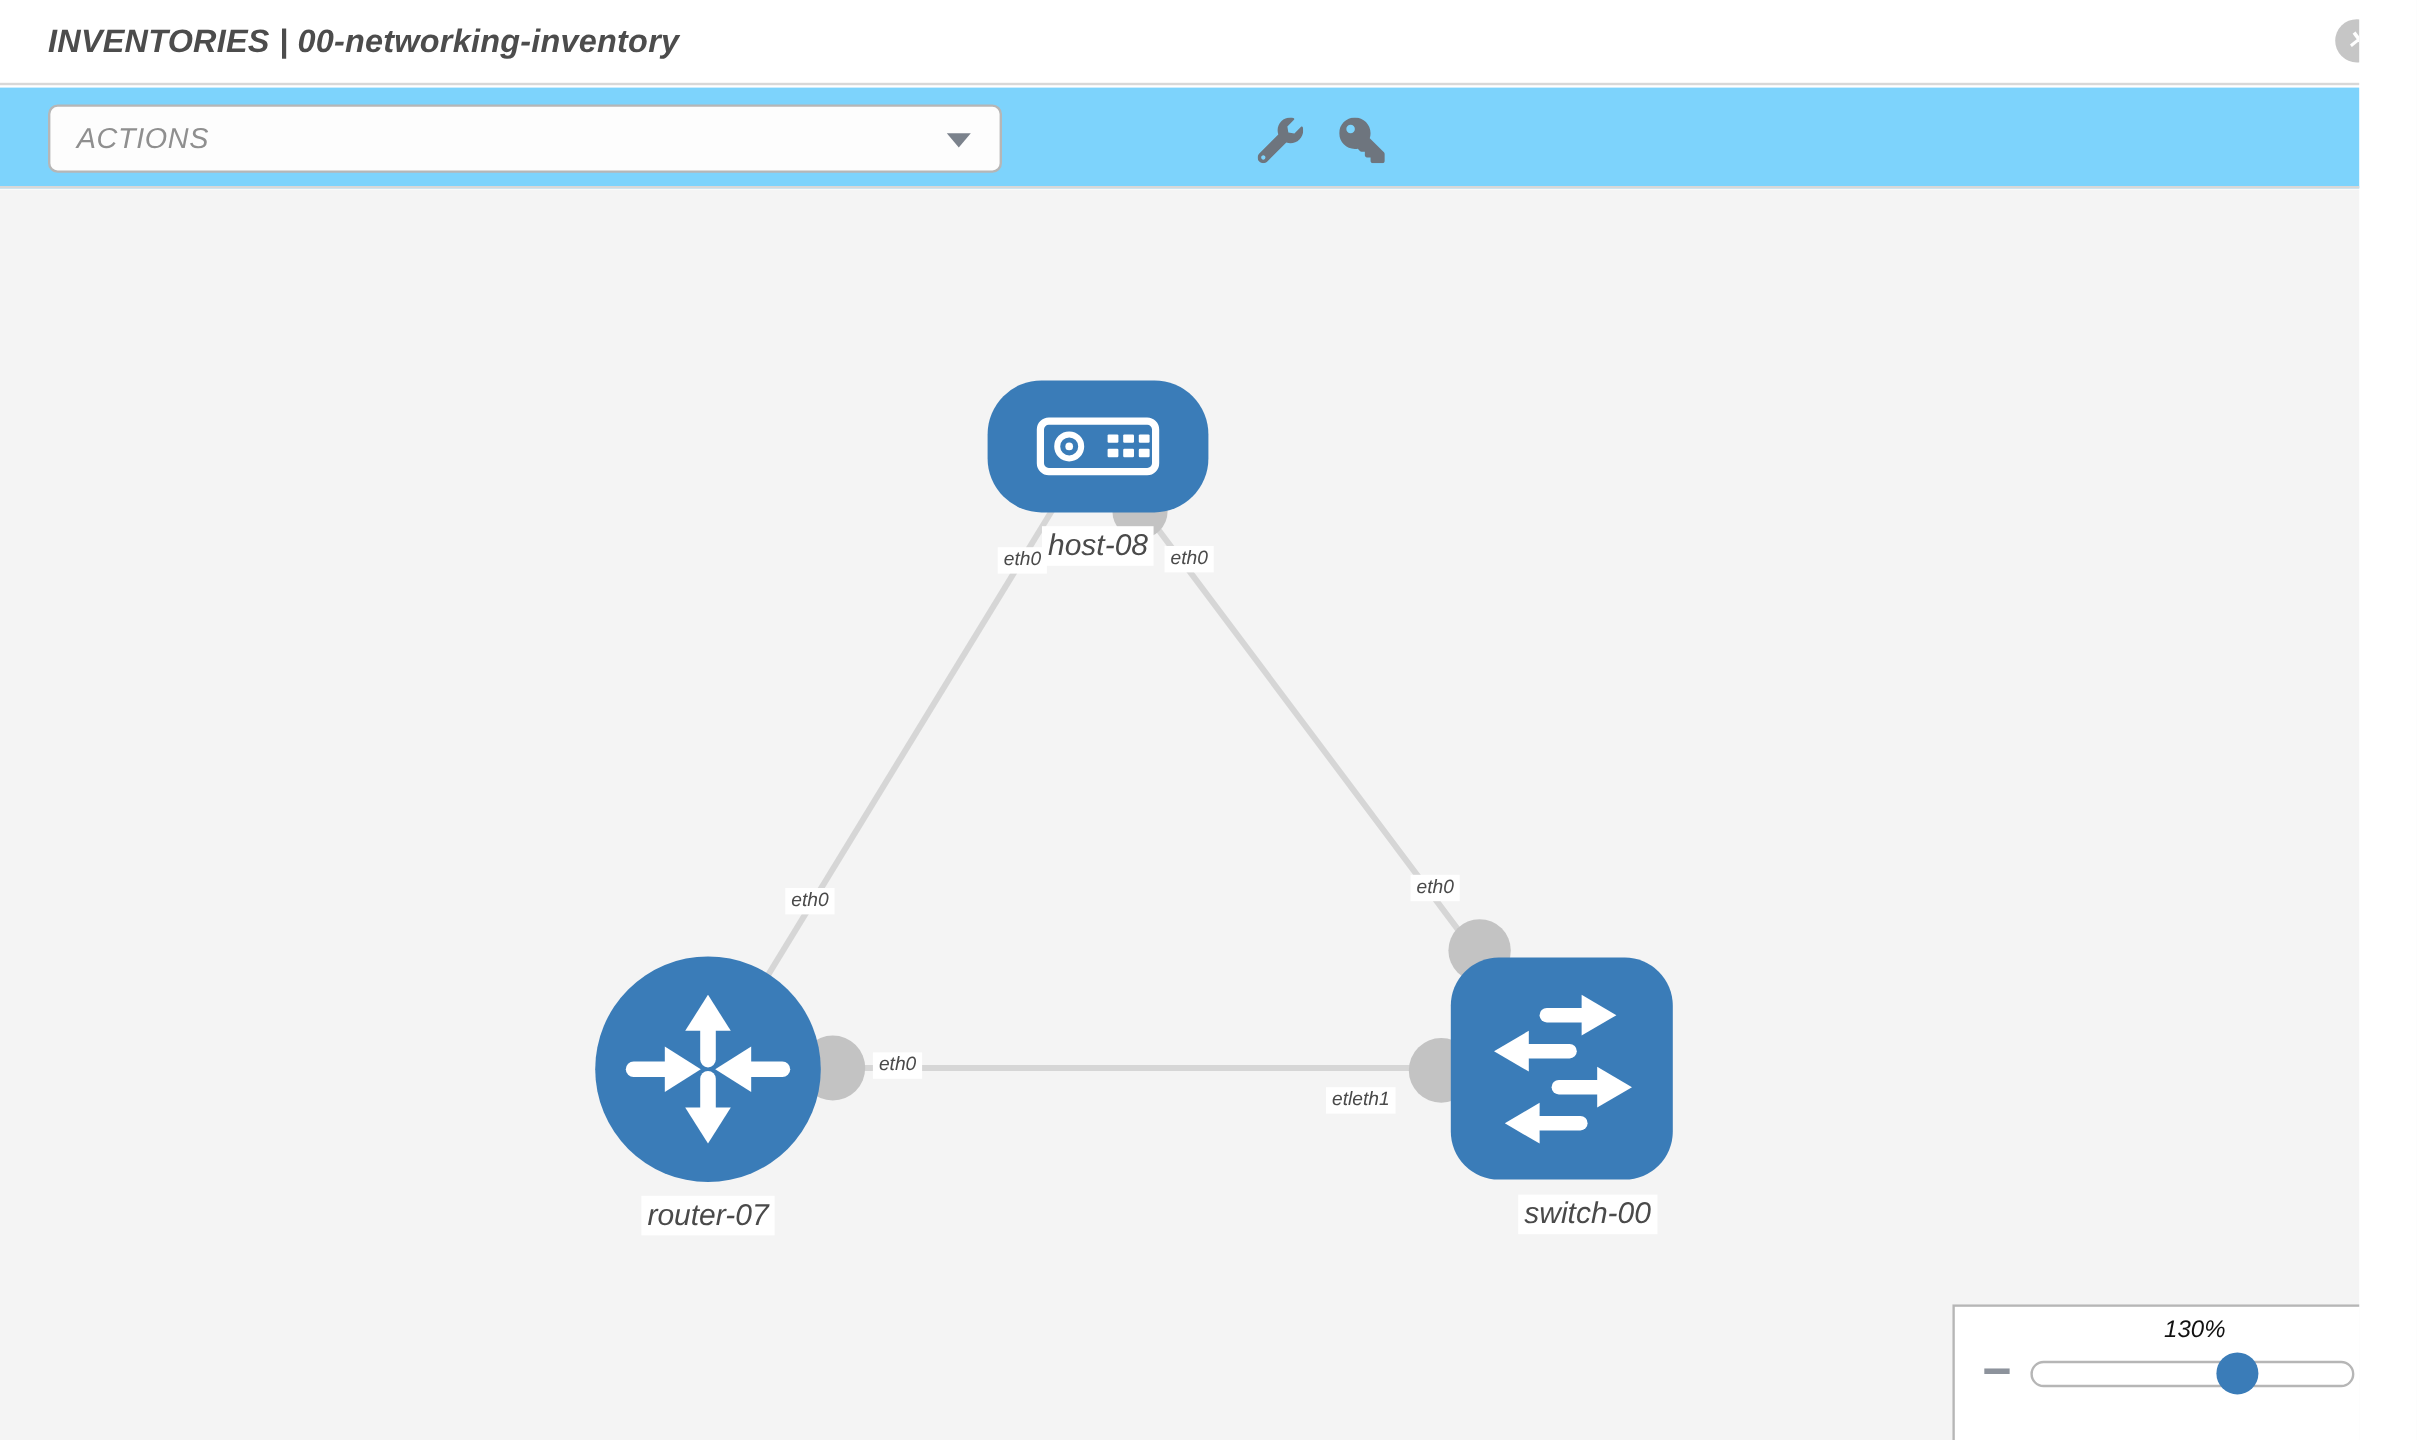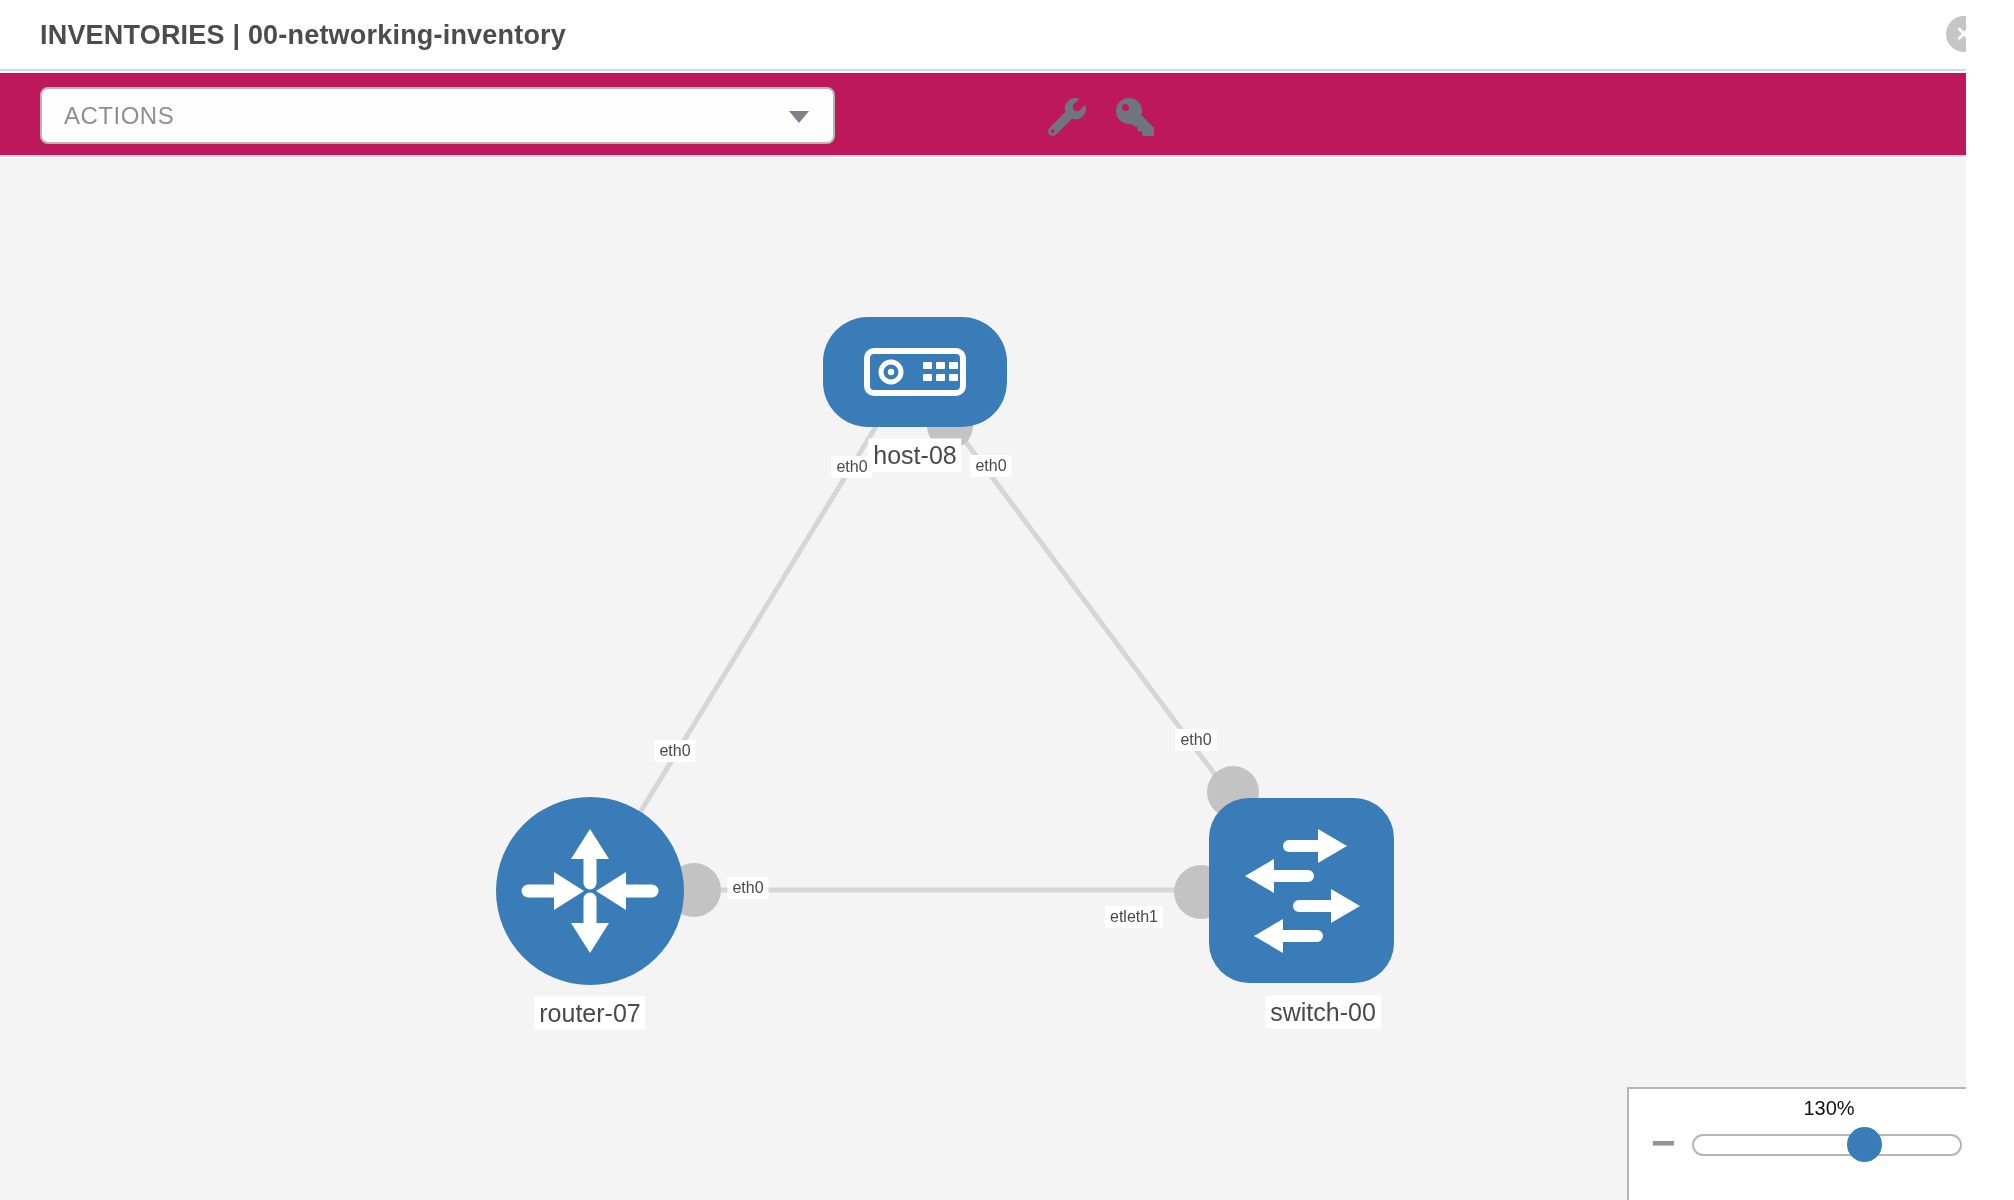--- a/index.html
+++ b/index.html
@@ -1,29 +1,29 @@
 <!DOCTYPE html>
 <html><head>
 <meta charset="utf-8">
 <style>
   * { margin:0; padding:0; box-sizing:border-box; }
   html,body { width:2014px; height:1200px; }
   body { font-family:"Liberation Sans", sans-serif; background:#fff; overflow:hidden; }
-  #app { position:relative; width:1966px; height:1200px; overflow:hidden; background:#fff; }
+  #app { position:relative; width:1966px; height:1200px; overflow:hidden; background:#fff;font-style:italic; }
 
   
   .header { position:absolute; left:0; top:0; width:2014px; height:71px; background:#fff; border-bottom:2px solid #d8d8d8; }
   .header-title { position:absolute; left:40px; top:50%; transform:translateY(-50%);
     font-size:27px; font-weight:700; color:#4c4c4c; letter-spacing:0.2px; }
   .close-btn { position:absolute; left:1946px; top:16px; width:36px; height:36px; border-radius:50%;
     background:#c6c6c6; display:flex; align-items:center; justify-content:center; cursor:pointer; }
   .close-x { color:#fff; font-size:20px; font-weight:700; line-height:1; }
 
   
-  .toolbar { position:absolute; left:0; top:73px; width:2014px; height:84px; background:#be185d; border-bottom:2px solid #d8d8d8; }
+  .toolbar { position:absolute; left:0; top:73px; width:2014px; height:84px; background:#7dd3fc; border-bottom:2px solid #d8d8d8; }
   .select-box { position:absolute; top:14px; height:57px; background:#fdfdfd; border:2px solid #b6b6b6;
     border-radius:8px; display:flex; align-items:center; cursor:pointer; }
   .select-box .select-label { font-size:24px; color:#8f8f8f; padding-left:22px; letter-spacing:0.5px; }
   .caret { position:absolute; right:24px; top:50%; margin-top:-5px; width:0; height:0;
     border-left:10px solid transparent; border-right:10px solid transparent; border-top:12px solid #7b828c; }
   .actions-box { left:40px; width:795px; }
   .search-box  { left:1183px; width:792px; }
   .tool-icon { position:absolute; top:22px; width:44px; height:44px; display:flex; align-items:center; justify-content:center; cursor:pointer; }
   .tool-icon svg { width:38px; height:38px; fill:#6e757e; }
   .wrench-btn { left:1045px; }

